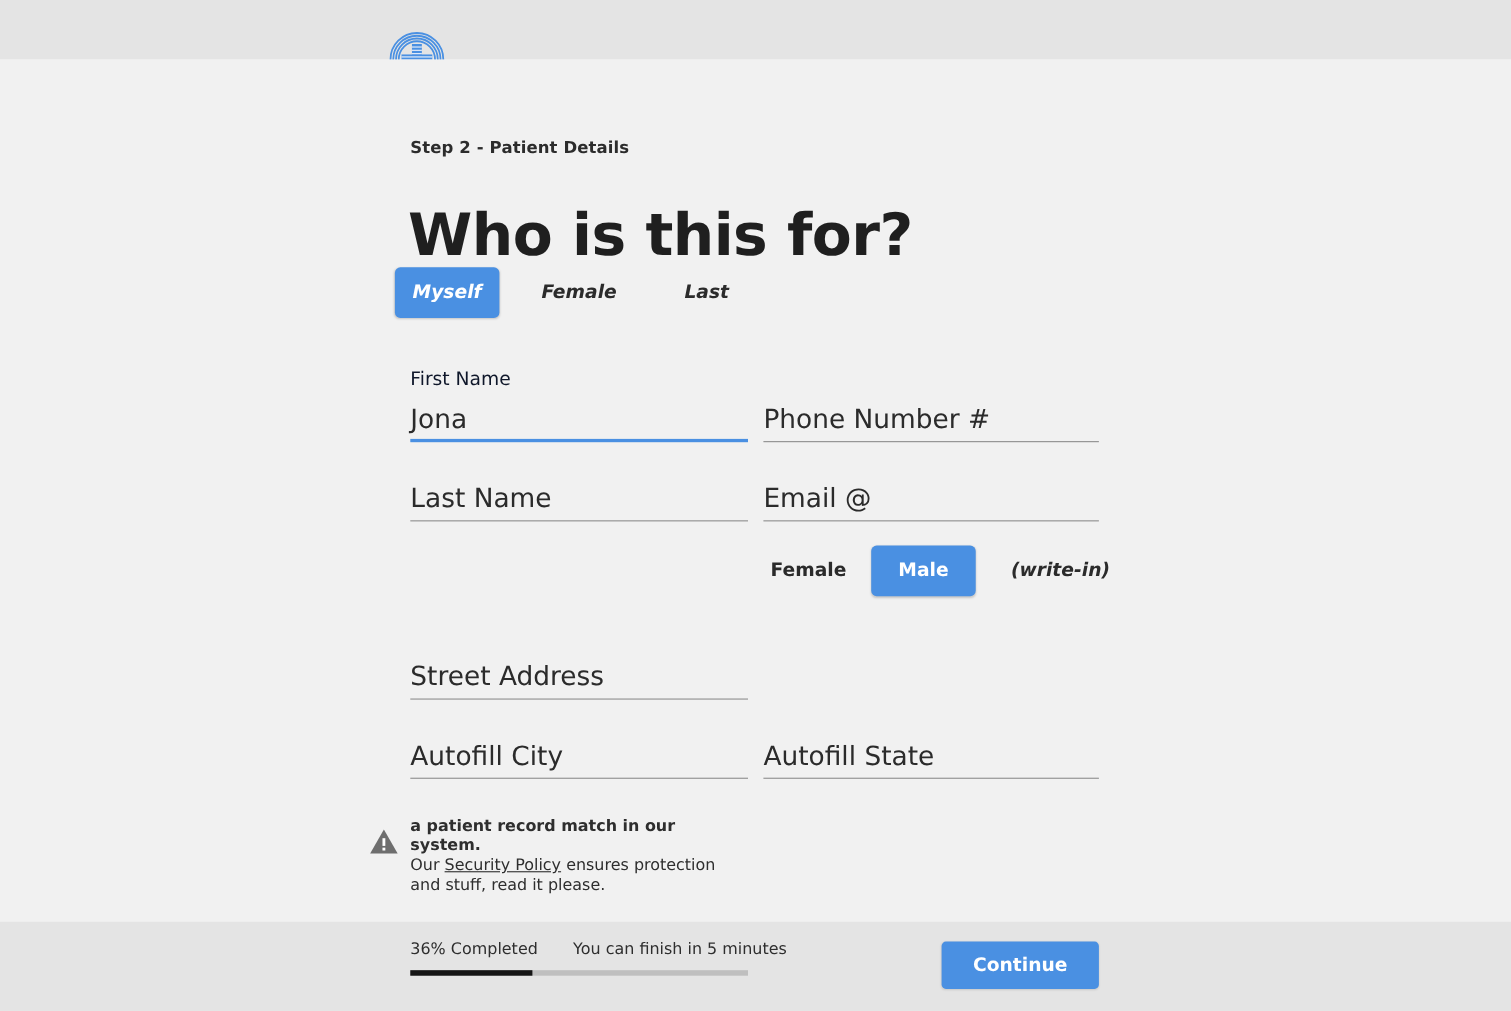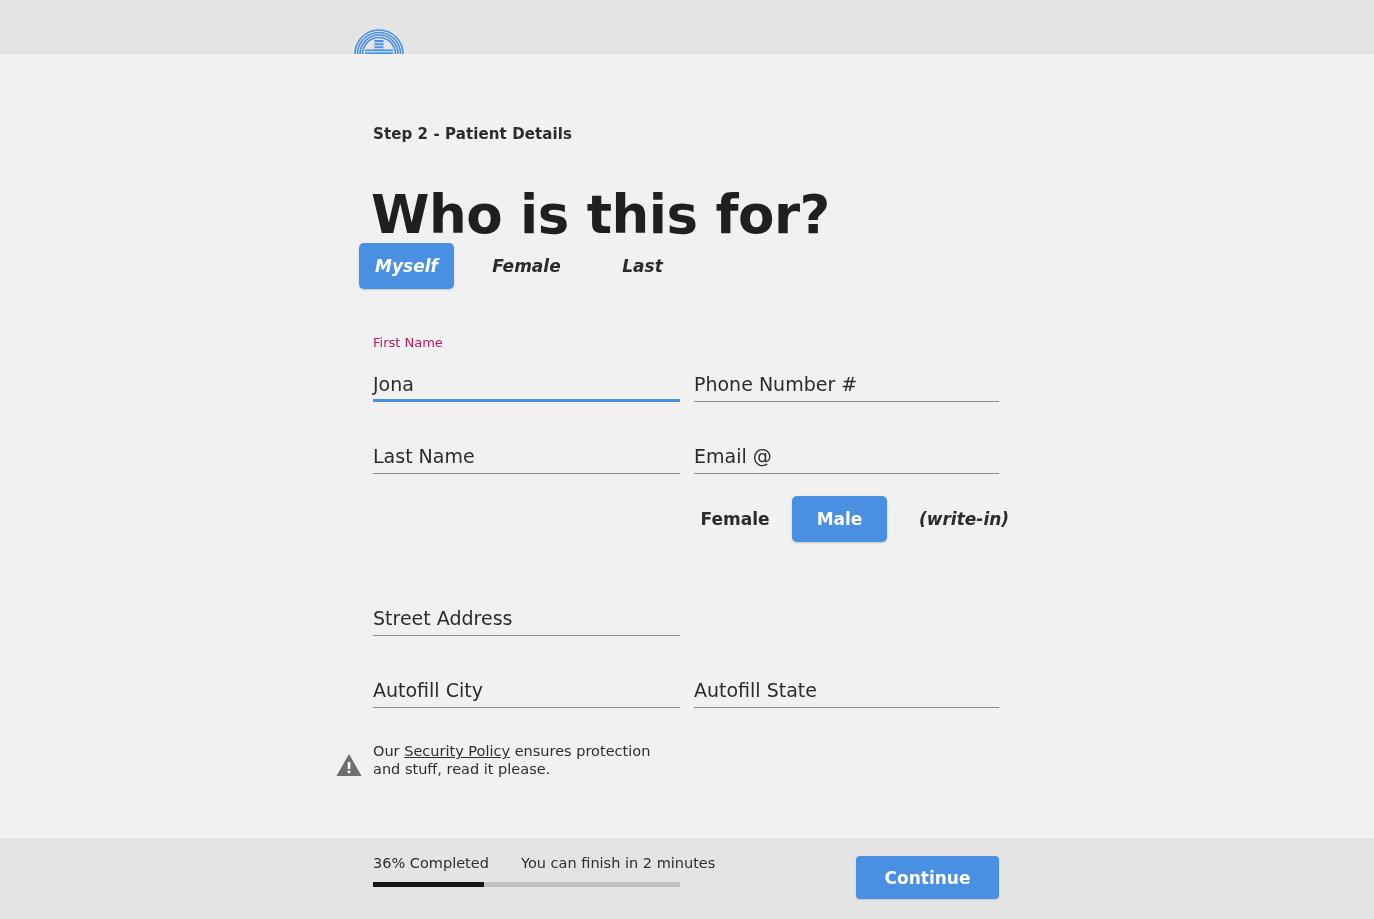--- a/index.html
+++ b/index.html
@@ -95,29 +95,29 @@
 
   
   .field {
     position: absolute;
     box-sizing: border-box;
   }
   .field .flabel {
     position: absolute;
     left: 0;
     top: -19px;
-    font-size: 13px;
-    color: #be185d;
+    font-size: 17px;
+    color: #0f172a;
     white-space: nowrap;
   }
   .field .fvalue {
     position: absolute;
     left: 0;
     bottom: 7px;
-    font-size: 19px;
+    font-size: 24px;
     color: #2b2b2b;
     white-space: nowrap;
   }
   .field .fline {
     position: absolute;
     left: 0;
     bottom: 0;
     width: 100%;
     height: 1px;
     background: #8d8d8d;
@@ -361,27 +361,28 @@
 
   <div class="notice">
     <span class="notice-icon">
       <svg width="26" height="24" viewBox="0 0 26 24" aria-hidden="true">
         <path d="M13 1 L25.5 23 L0.5 23 Z" fill="#6e6e6e"></path>
         <rect x="11.7" y="9" width="2.6" height="7" fill="#ffffff"></rect>
         <rect x="11.7" y="17.6" width="2.6" height="2.6" fill="#ffffff"></rect>
       </svg>
     </span>
     <div class="notice-text">
+      <span class="strong">a patient record match in our system.</span>
       <span class="normal"><span>Our </span><a class="policy-link">Security Policy</a><span> ensures protection</span></span>
       <span class="normal">and stuff, read it please.</span>
     </div>
   </div>
 
 </div>
 
 <div class="footer">
   <span class="pct">36% Completed</span>
-  <span class="eta">You can finish in 2 minutes</span>
+  <span class="eta">You can finish in 5 minutes</span>
   <div class="progress-track">
     <div class="progress-fill" id="progress-fill" style="width: 36%;"></div>
   </div>
   <button class="continue-btn">Continue</button>
 </div>
 
 </body></html>

